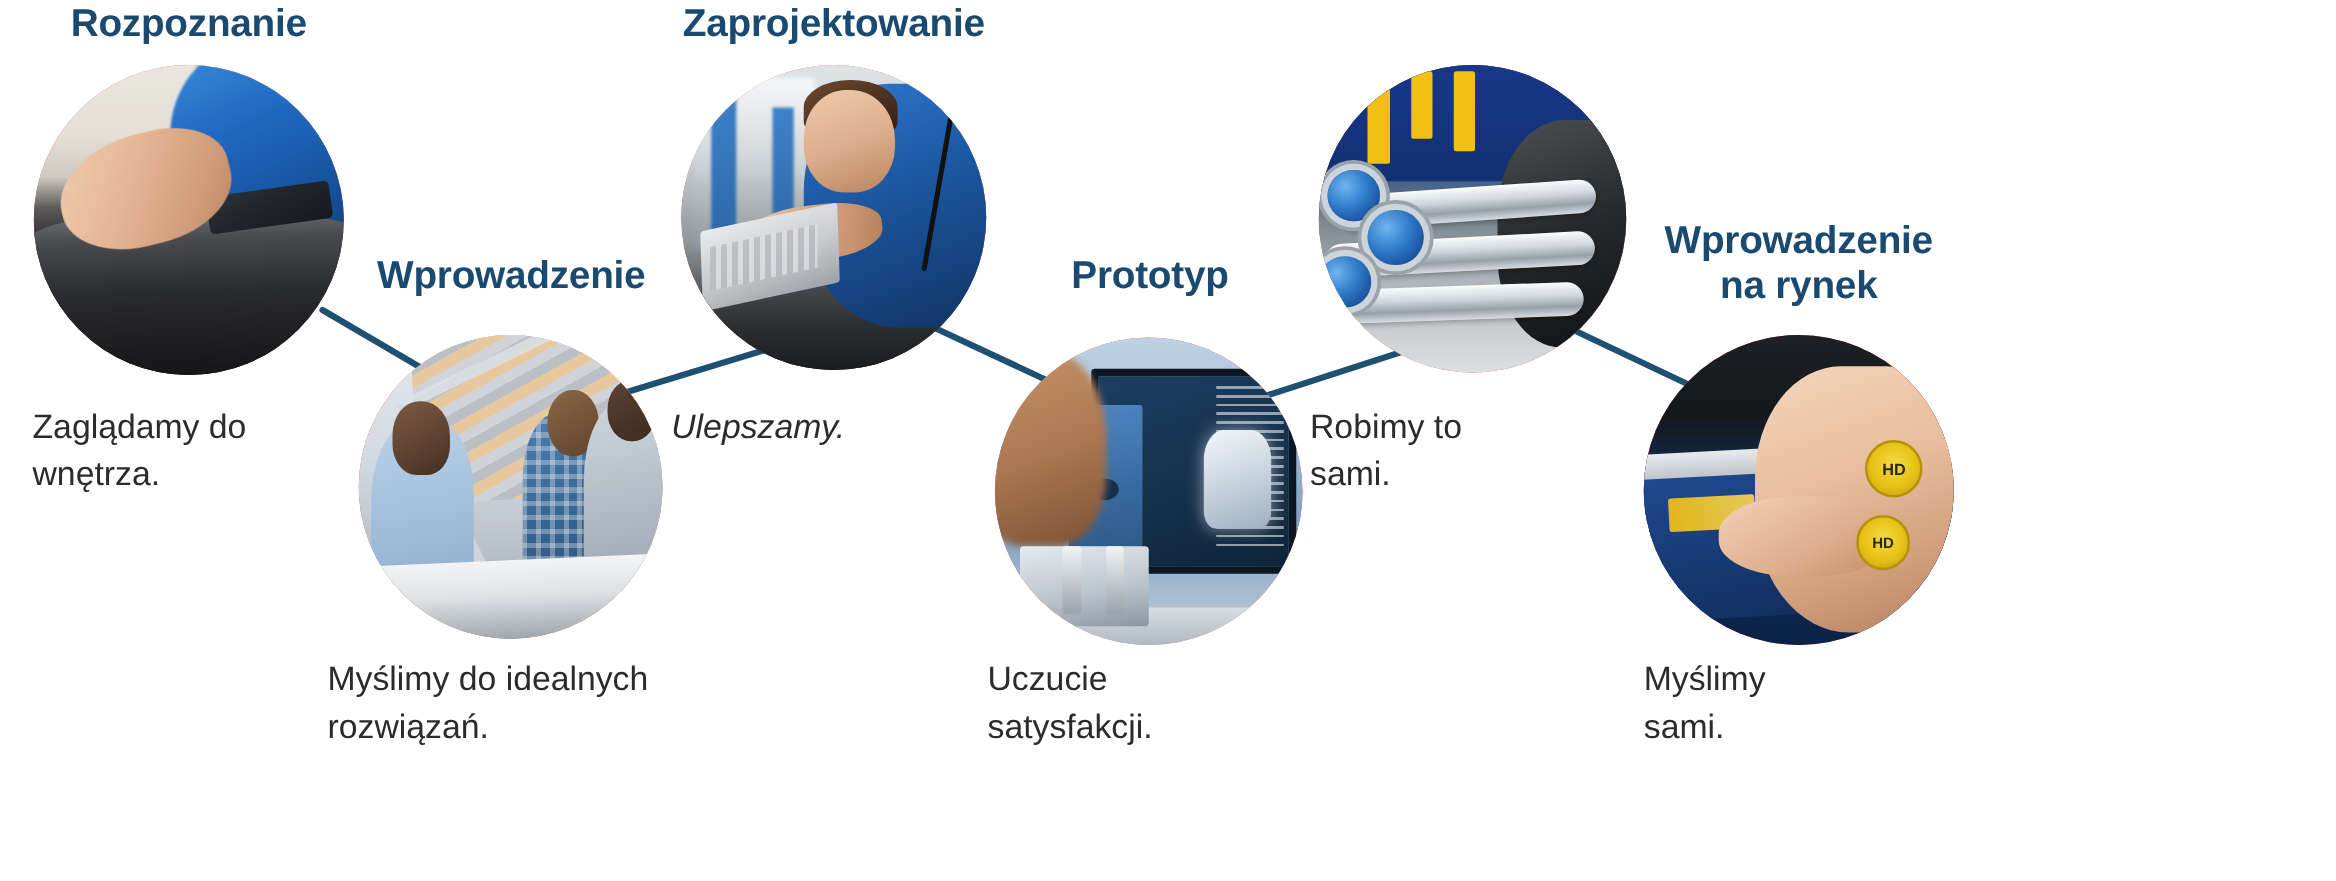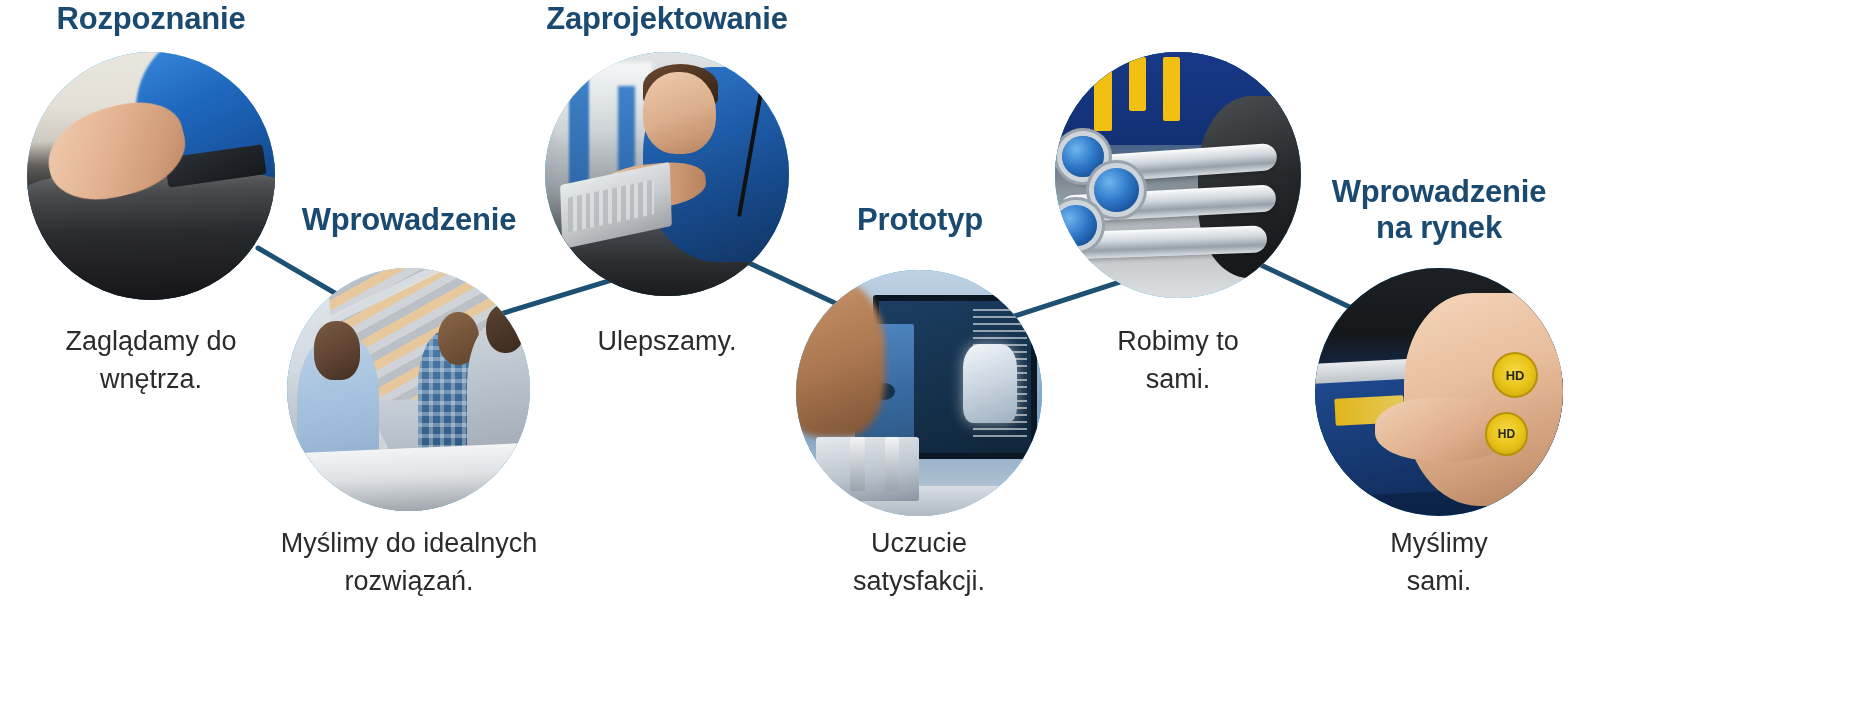--- a/index.html
+++ b/index.html
@@ -24,21 +24,21 @@
     top: 0;
     width: 1869px;
     height: 705px;
     pointer-events: none;
     z-index: 1;
   }
   .circle {
     position: absolute;
     border-radius: 50%;
     overflow: hidden;
-    background: #0ea5e9;
+    background: #ef4444;
     z-index: 2;
   }
   .circle .photo {
     position: absolute;
     left: 0; top: 0; right: 0; bottom: 0;
   }
   .heading {
     position: absolute;
     color: #1b4a71;
     font-weight: bold;
@@ -47,21 +47,21 @@
     letter-spacing: -0.2px;
     text-align: center;
     white-space: pre-line;
     z-index: 3;
   }
   .caption {
     position: absolute;
     color: #2b2b2b;
     font-size: 27px;
     line-height: 1.42;
-    text-align: center;
+    text-align: left;
     white-space: pre-line;
     font-weight: 400;
     z-index: 3;
   }
 
   
 
   
   .ph-inspection {
     background:
@@ -504,21 +504,21 @@
       <div class="torso"></div>
       <div class="cable"></div>
       <div class="hair"></div>
       <div class="head"></div>
       <div class="arm"></div>
       <div class="laptop"></div>
       <div class="keys"></div>
     </div>
   </div>
   <div class="heading" style="left:537px; top:1px; width:260px;">Zaprojektowanie</div>
-  <div class="caption" style="left:537px; top:322px; width:260px;">Ulepszamy.</div>
+  <div class="caption" style="left:537px; top:322px; width:260px;font-style:italic;">Ulepszamy.</div>
 
   <div class="circle" style="left:796px; top:270px; width:246px; height:246px;">
     <div class="photo ph-cad">
       <div class="desk"></div>
       <div class="monitor"></div>
       <div class="cadlines"></div>
       <div class="part"></div>
       <div class="folder"></div>
       <div class="arm"></div>
       <div class="fixture"></div>

